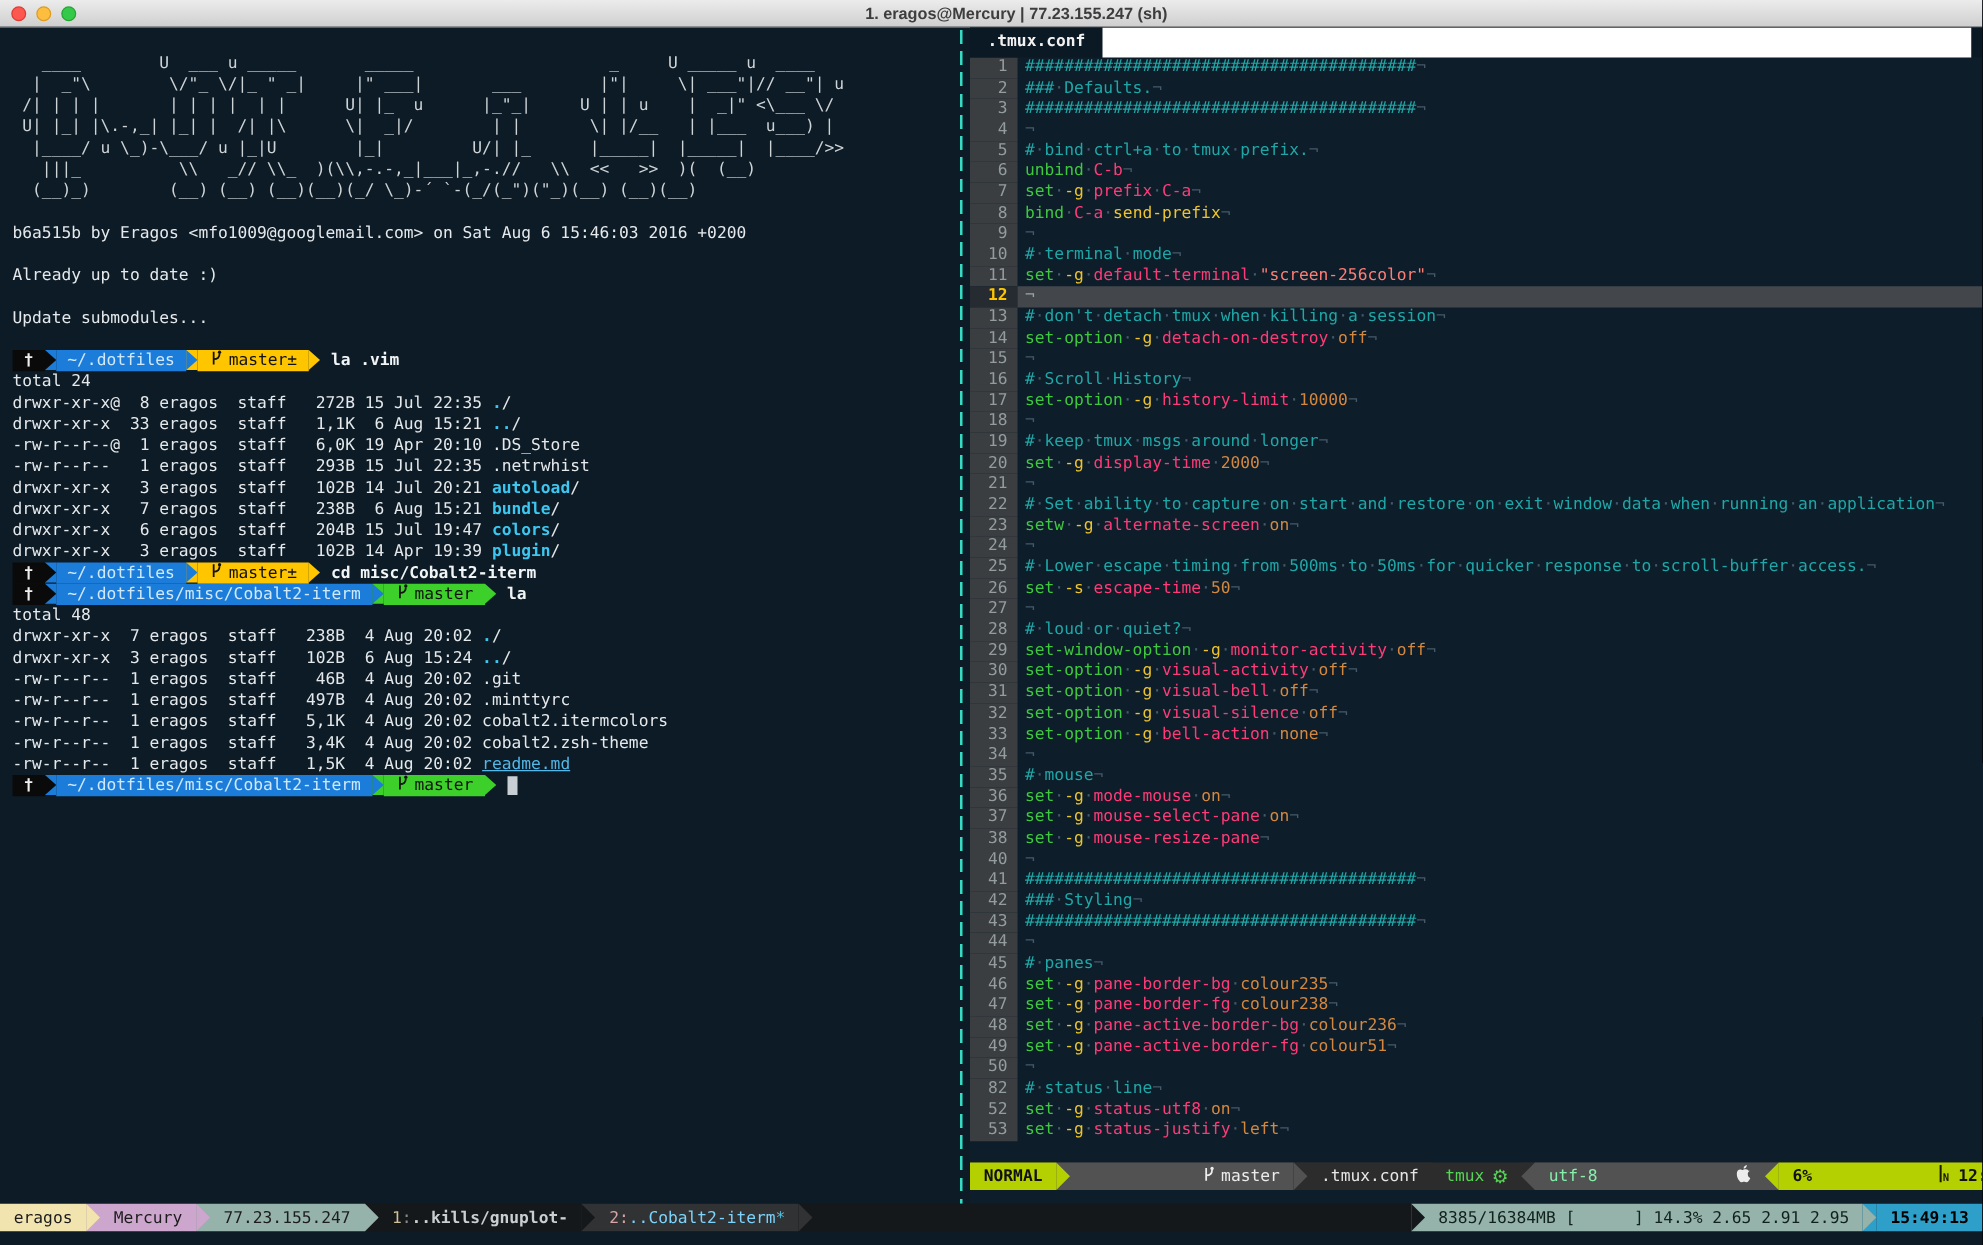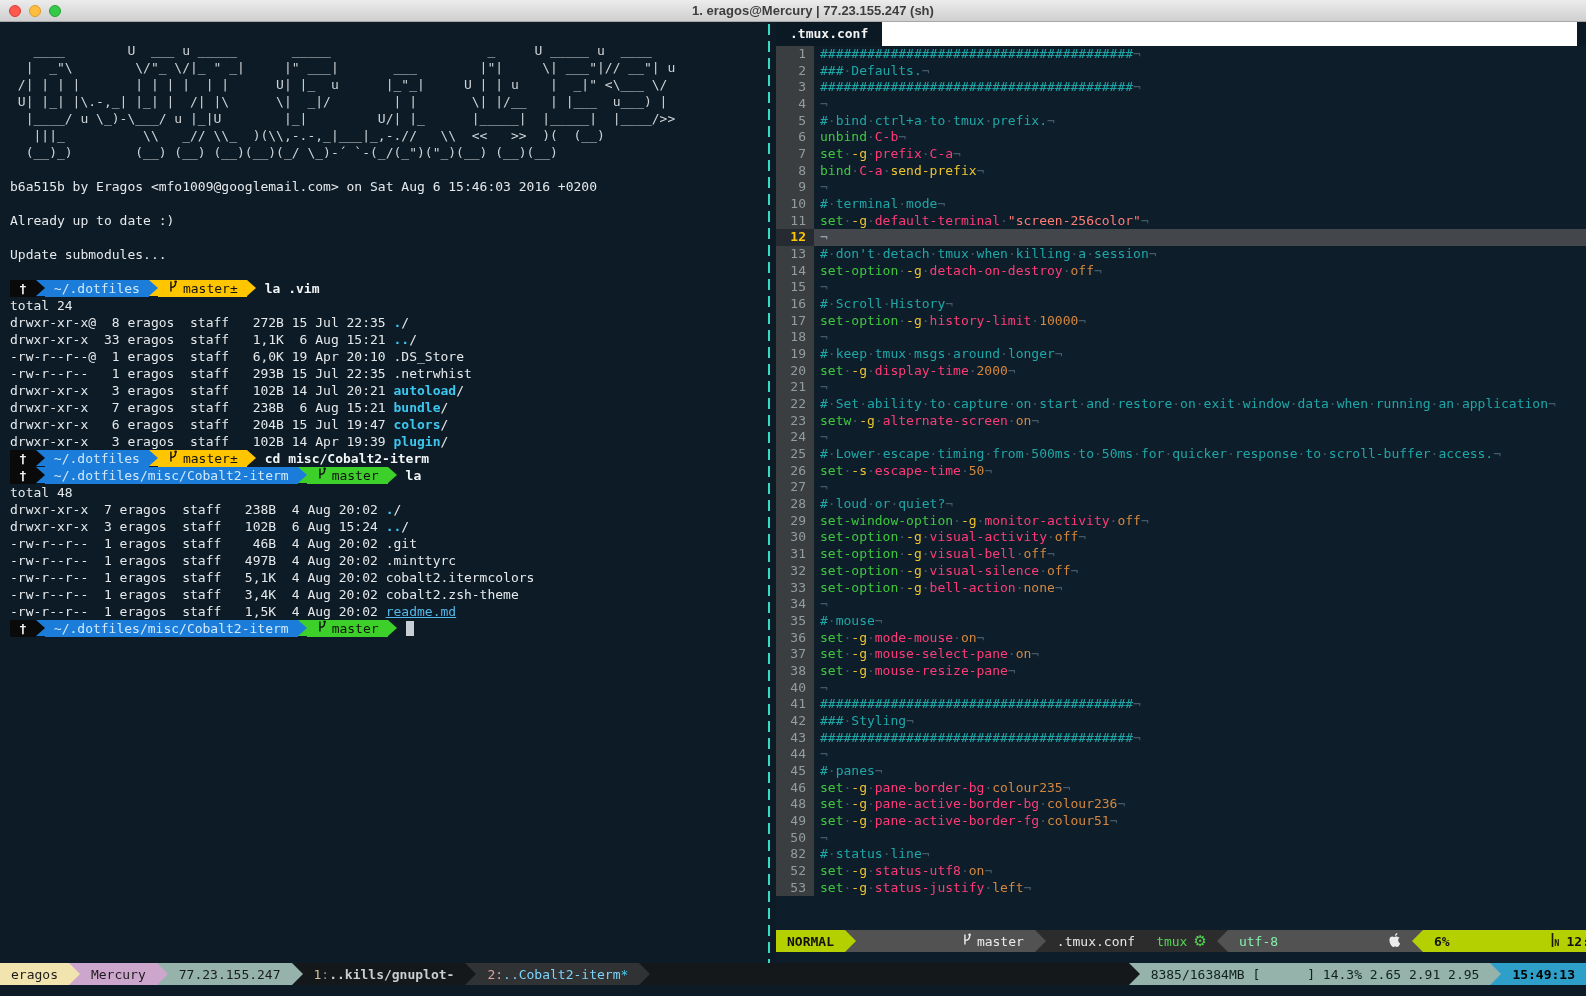--- a/index.html
+++ b/index.html
@@ -225,20 +225,21 @@
           <div class="vline"><div class="vnum">36</div><div class="vtext"><span class="tk-k">set</span><span class="tk-w">·</span><span class="tk-f">-g</span><span class="tk-w">·</span><span class="tk-o">mode-mouse</span><span class="tk-w">·</span><span class="tk-v">on</span><span class="tk-w">¬</span></div></div>
           <div class="vline"><div class="vnum">37</div><div class="vtext"><span class="tk-k">set</span><span class="tk-w">·</span><span class="tk-f">-g</span><span class="tk-w">·</span><span class="tk-o">mouse-select-pane</span><span class="tk-w">·</span><span class="tk-v">on</span><span class="tk-w">¬</span></div></div>
           <div class="vline"><div class="vnum">38</div><div class="vtext"><span class="tk-k">set</span><span class="tk-w">·</span><span class="tk-f">-g</span><span class="tk-w">·</span><span class="tk-o">mouse-resize-pane</span><span class="tk-w">¬</span></div></div>
           <div class="vline"><div class="vnum">40</div><div class="vtext"><span class="tk-w">¬</span></div></div>
           <div class="vline"><div class="vnum">41</div><div class="vtext"><span class="tk-c">########################################</span><span class="tk-w">¬</span></div></div>
           <div class="vline"><div class="vnum">42</div><div class="vtext"><span class="tk-c">###</span><span class="tk-w">·</span><span class="tk-c">Styling</span><span class="tk-w">¬</span></div></div>
           <div class="vline"><div class="vnum">43</div><div class="vtext"><span class="tk-c">########################################</span><span class="tk-w">¬</span></div></div>
           <div class="vline"><div class="vnum">44</div><div class="vtext"><span class="tk-w">¬</span></div></div>
           <div class="vline"><div class="vnum">45</div><div class="vtext"><span class="tk-c">#</span><span class="tk-w">·</span><span class="tk-c">panes</span><span class="tk-w">¬</span></div></div>
           <div class="vline"><div class="vnum">46</div><div class="vtext"><span class="tk-k">set</span><span class="tk-w">·</span><span class="tk-f">-g</span><span class="tk-w">·</span><span class="tk-o">pane-border-bg</span><span class="tk-w">·</span><span class="tk-v">colour235</span><span class="tk-w">¬</span></div></div>
+          <div class="vline"><div class="vnum">47</div><div class="vtext"><span class="tk-k">set</span><span class="tk-w">·</span><span class="tk-f">-g</span><span class="tk-w">·</span><span class="tk-o">pane-border-fg</span><span class="tk-w">·</span><span class="tk-v">colour238</span><span class="tk-w">¬</span></div></div>
           <div class="vline"><div class="vnum">48</div><div class="vtext"><span class="tk-k">set</span><span class="tk-w">·</span><span class="tk-f">-g</span><span class="tk-w">·</span><span class="tk-o">pane-active-border-bg</span><span class="tk-w">·</span><span class="tk-v">colour236</span><span class="tk-w">¬</span></div></div>
           <div class="vline"><div class="vnum">49</div><div class="vtext"><span class="tk-k">set</span><span class="tk-w">·</span><span class="tk-f">-g</span><span class="tk-w">·</span><span class="tk-o">pane-active-border-fg</span><span class="tk-w">·</span><span class="tk-v">colour51</span><span class="tk-w">¬</span></div></div>
           <div class="vline"><div class="vnum">50</div><div class="vtext"><span class="tk-w">¬</span></div></div>
           <div class="vline"><div class="vnum">82</div><div class="vtext"><span class="tk-c">#</span><span class="tk-w">·</span><span class="tk-c">status</span><span class="tk-w">·</span><span class="tk-c">line</span><span class="tk-w">¬</span></div></div>
           <div class="vline"><div class="vnum">52</div><div class="vtext"><span class="tk-k">set</span><span class="tk-w">·</span><span class="tk-f">-g</span><span class="tk-w">·</span><span class="tk-o">status-utf8</span><span class="tk-w">·</span><span class="tk-v">on</span><span class="tk-w">¬</span></div></div>
           <div class="vline"><div class="vnum">53</div><div class="vtext"><span class="tk-k">set</span><span class="tk-w">·</span><span class="tk-f">-g</span><span class="tk-w">·</span><span class="tk-o">status-justify</span><span class="tk-w">·</span><span class="tk-v">left</span><span class="tk-w">¬</span></div></div>
         </div>
       <div class="statusline">
         <div class="sl-seg sl-mode">NORMAL</div>
         <div class="sl-sep sep-r" id="sl-sep1"></div>

